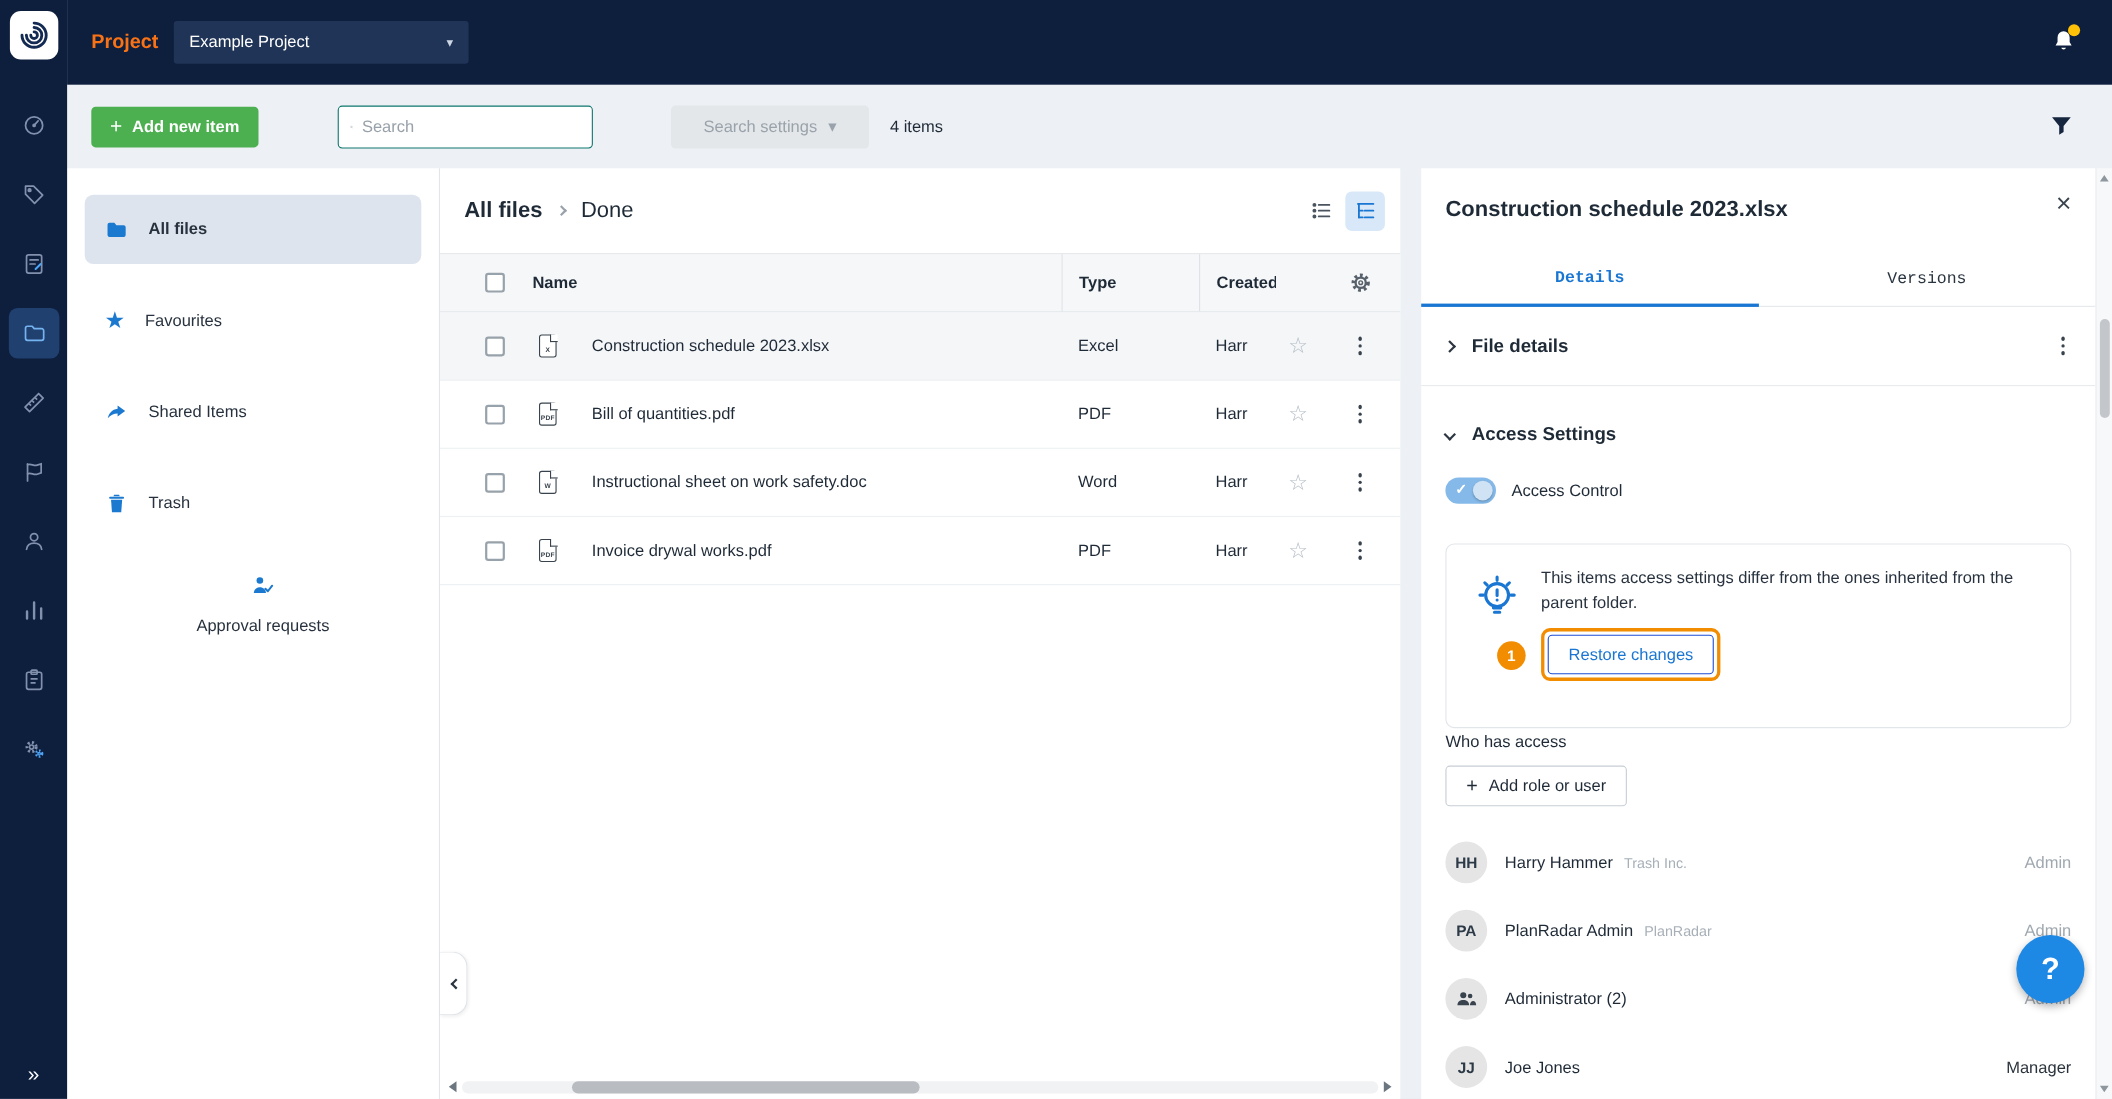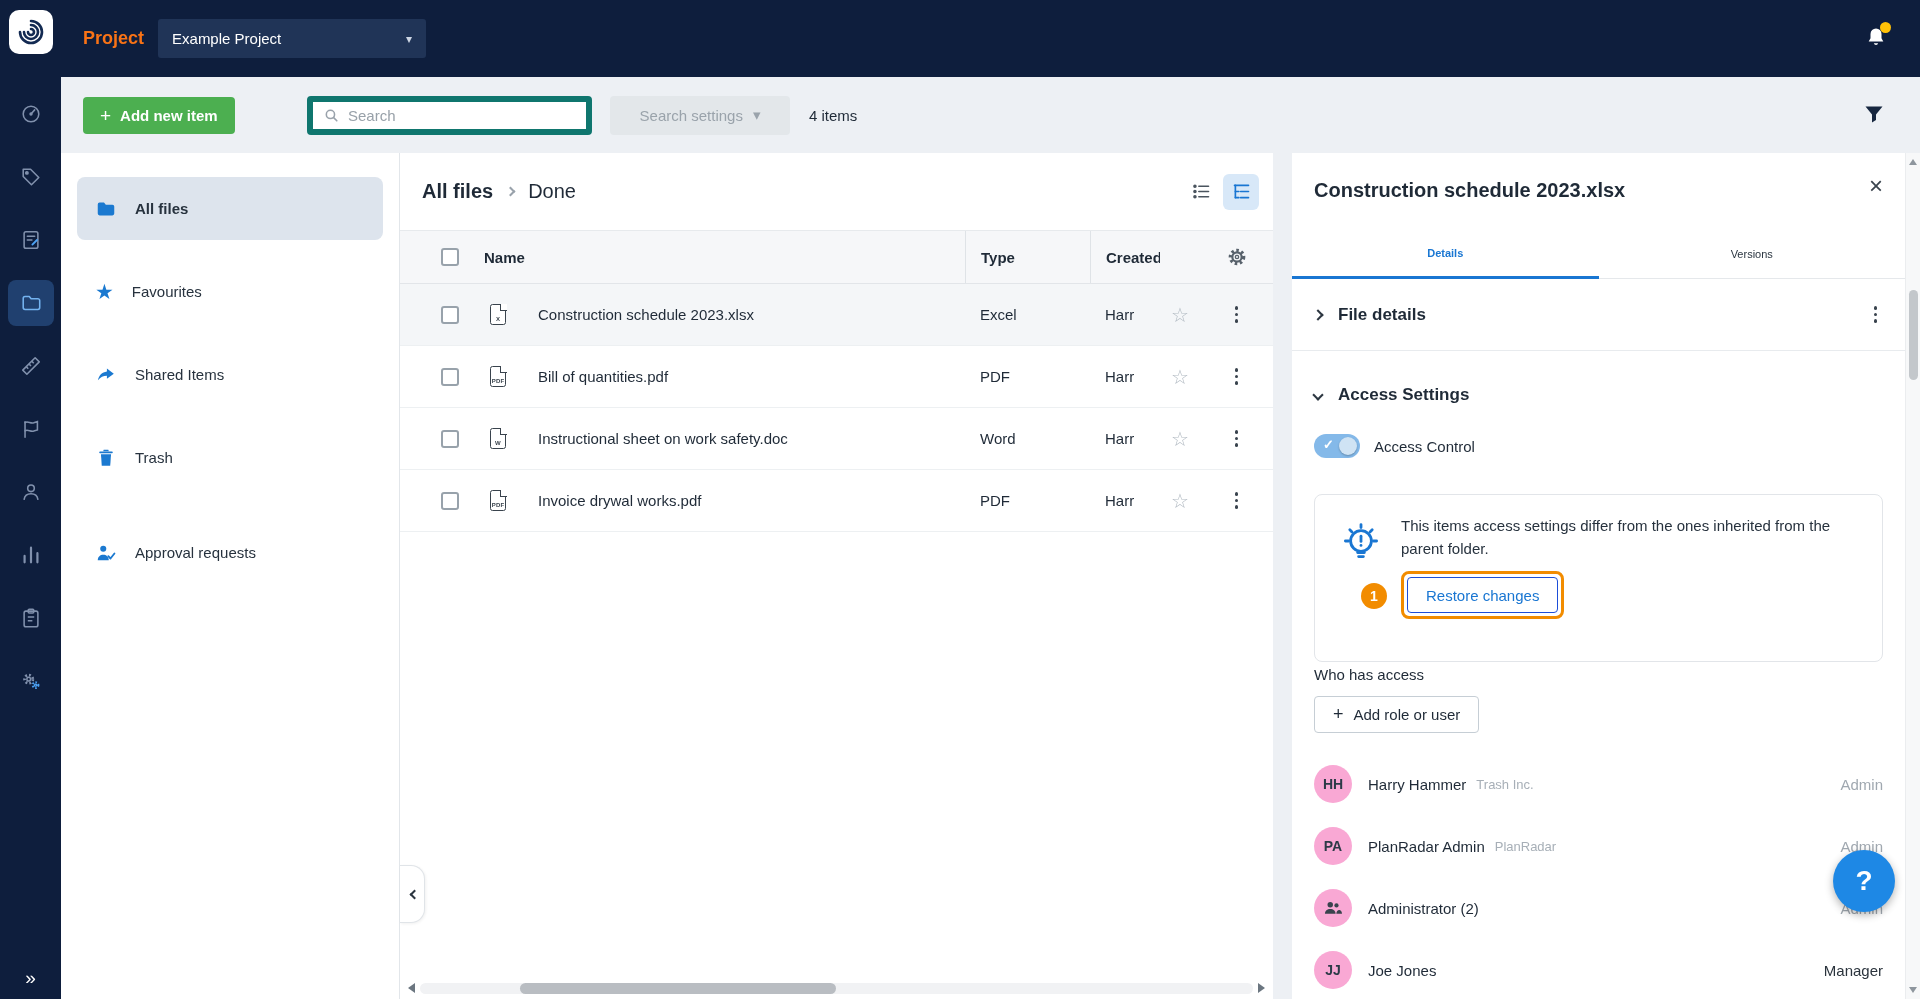--- a/index.html
+++ b/index.html
@@ -19,21 +19,21 @@
   .project-label { color:#f97316; font-weight:700; font-size:18px; }
   .project-select { height:39px; width:268px; background:#203457; border:none; border-radius:3px; color:#fff; font-size:15px; display:flex; align-items:center; padding:0 14px; cursor:pointer; font-family:inherit; }
   .project-select .caret { margin-left:auto; font-size:12px; color:#cdd6e4; }
   .bell-wrap { margin-left:auto; position:relative; background:none; border:none; cursor:pointer; }
   .bell-dot { position:absolute; top:-2px; right:-3px; width:11px; height:11px; border-radius:50%; background:#ffc107; }
 
   
   .toolbar { position:absolute; left:61px; top:77px; right:0; height:76px; display:flex; align-items:center; padding-left:22px; }
   .btn-add { height:37px; background:#4caf50; color:#fff; border:none; border-radius:4px; font-size:15px; font-weight:700; display:flex; align-items:center; gap:9px; padding:0 17px; cursor:pointer; font-family:inherit; }
   .btn-add .plus { font-size:19px; font-weight:400; line-height:1; }
-  .searchbox { position:absolute; left:246px; width:285px; height:39px; background:#fff; border:6px solid #0f766e; border-radius:4px; display:flex; align-items:center; padding:0 10px; gap:8px; }
+  .searchbox { position:absolute; left:246px; width:232px; height:39px; background:#fff; border:1px solid #0f766e; border-radius:4px; display:flex; align-items:center; padding:0 10px; gap:8px; }
   .searchbox input { border:none; outline:none; flex:1; font-size:15px; font-family:inherit; color:#333; background:transparent; }
   .searchbox input::placeholder { color:#98a1a9; }
   .search-settings { position:absolute; left:549px; width:180px; height:39px; background:#e3e7ea; border:none; border-radius:4px; color:#9aa3ab; font-size:15px; display:flex; align-items:center; justify-content:center; gap:10px; cursor:pointer; font-family:inherit; }
   .items-count { position:absolute; left:748px; color:#1f2a37; }
   .filter-btn { position:absolute; right:34px; background:none; border:none; cursor:pointer; }
 
   
   .folders { position:absolute; left:61px; top:153px; width:339px; bottom:0; background:#fff; border-right:1px solid #e2e6ea; padding:24px 16px 0; }
   .folder-item { height:63px; display:flex; align-items:center; gap:18px; padding-left:18px; border-radius:8px; margin-bottom:20px; cursor:pointer; }
   .folder-item.active { background:#dde4ed; }
@@ -87,21 +87,21 @@
   .hs-thumb { position:absolute; left:12%; width:38%; top:0; bottom:0; background:#b9bdc2; border-radius:6px; cursor:grab; }
 
   .collapse-tab { position:absolute; left:400px; top:865px; width:25px; height:58px; background:#fff; border:1px solid #e0e4e8; border-left:none; border-radius:0 14px 14px 0; z-index:6; display:flex; align-items:center; justify-content:center; color:#2c3640; cursor:pointer; box-shadow:1px 1px 3px rgba(0,0,0,.06); }
 
   
   .details { position:absolute; left:1292px; top:153px; width:613px; bottom:0; background:#fff; }
   .d-head { padding:22px 22px 0; display:flex; align-items:flex-start; }
   .d-title { font-size:20px; font-weight:700; line-height:30px; }
   .d-close { margin-left:auto; background:none; border:none; font-size:24px; color:#3a444e; cursor:pointer; line-height:22px; }
   .tabs { margin-top:24px; height:50px; display:flex; border-bottom:1px solid #e5e8eb; }
-  .tab { flex:1; display:flex; align-items:center; justify-content:center; font-size:11px; color:#2a3540; background:none; border:none; cursor:pointer; font-family:Liberation Sans, sans-serif; }
+  .tab { flex:1; display:flex; align-items:center; justify-content:center; font-size:15px; color:#2a3540; background:none; border:none; cursor:pointer; font-family:Liberation Mono, monospace; }
   .tab.active { color:#1976d2; font-weight:700; border-bottom:3px solid #1976d2; margin-bottom:-1px; }
   .fd-row { height:72px; display:flex; align-items:center; padding:0 22px; border-bottom:1px solid #e8ebee; gap:16px; cursor:pointer; }
   .fd-row .ttl, .as-row .ttl { font-size:17px; font-weight:700; }
   .fd-row .chev, .as-row .chev { color:#2c3640; }
   .fd-row .dots { margin-left:auto; }
   .as-row { margin-top:14px; height:60px; display:flex; align-items:center; padding:0 22px; gap:16px; cursor:pointer; }
   .toggle-row { height:42px; display:flex; align-items:center; padding:0 22px; gap:14px; }
   .toggle { width:46px; height:24px; border-radius:12px; background:#84b9e9; position:relative; display:inline-block; cursor:pointer; flex:none; }
   .toggle .tick { position:absolute; left:9px; top:3px; color:#fff; font-size:13px; font-weight:700; }
   .toggle .knob { position:absolute; right:3px; top:3px; width:18px; height:18px; border-radius:50%; background:#cfe3f4; box-shadow:0 1px 2px rgba(0,0,0,.25); }
@@ -111,21 +111,21 @@
   .notice-text { position:absolute; left:86px; top:20px; width:452px; line-height:1.5; color:#27323e; }
   .badge { position:absolute; left:46px; top:88px; width:26px; height:26px; border-radius:50%; background:#f28c00; color:#fff; font-size:14px; font-weight:700; display:flex; align-items:center; justify-content:center; }
   .restore-wrap { position:absolute; left:86px; top:76px; border:3px solid #f28c00; border-radius:8px; padding:3px; }
   .restore-btn { height:36px; background:#fff; border:1px solid #1d4ed8; border-radius:4px; color:#1976d2; font-size:15px; padding:0 18px; cursor:pointer; font-family:inherit; }
 
   .who { margin:4px 22px 0; font-weight:400; }
   .add-role { margin:13px 22px 0; height:37px; display:inline-flex; align-items:center; gap:10px; background:#fff; border:1px solid #c6ced5; border-radius:4px; padding:0 18px; font-size:15px; color:#1f2a37; cursor:pointer; font-family:inherit; }
   .add-role .plus { font-size:18px; }
   .users { margin-top:20px; }
   .user-row { height:62px; display:flex; align-items:center; padding:0 22px; cursor:pointer; }
-  .avatar { width:38px; height:38px; border-radius:50%; background:#f9a8d4; color:#2c3a47; font-size:14px; font-weight:700; display:flex; align-items:center; justify-content:center; margin-right:16px; flex:none; }
+  .avatar { width:38px; height:38px; border-radius:50%; background:#e5e5e5; color:#2c3a47; font-size:14px; font-weight:700; display:flex; align-items:center; justify-content:center; margin-right:16px; flex:none; }
   .u-name { color:#1f2a37; }
   .u-org { color:#a7afb7; font-size:13px; margin-left:10px; }
   .u-role { margin-left:auto; color:#a0a8b0; }
   .u-role.dark { color:#2b343d; }
 
   .help-btn { position:absolute; left:1833px; top:850px; width:62px; height:62px; border-radius:50%; background:#1e88e5; color:#fff; font-size:28px; font-weight:700; border:none; cursor:pointer; z-index:8; box-shadow:0 3px 8px rgba(0,0,0,.3); }
 
   .vscroll { position:absolute; left:1905px; top:153px; width:15px; bottom:0; background:#f7f8f9; border-left:1px solid #ebedef; }
   .vs-thumb { position:absolute; top:137px; left:3px; width:9px; height:90px; background:#c3c7cb; border-radius:5px; cursor:grab; }
   .vs-arrow { position:absolute; left:3px; }
@@ -269,21 +269,21 @@
       <span class="lbl">Shared Items</span>
     </div>
     <div class="folder-item spaced" style="margin-top:12px;">
       <svg width="22" height="22" viewBox="0 0 24 24" fill="#1b79d0">
           <path d="M6.5 8h11l-.9 12.5H7.4z"></path>
           <rect x="4.6" y="5" width="14.8" height="1.9" rx=".9"></rect>
           <path d="M9.5 3h5l.6 1.6H8.9z"></path>
         </svg>
       <span class="lbl">Trash</span>
     </div>
-    <div class="folder-item" style="margin-top:12px;">
+    <div class="folder-item" style="margin-top:12px;flex-direction:column;">
       <svg width="22" height="22" viewBox="0 0 24 24">
           <circle cx="9" cy="7.3" r="3.3" fill="#1b79d0"></circle>
           <path d="M3 19.8c0-3.6 2.7-5.8 6-5.8s6 2.2 6 5.8z" fill="#1b79d0"></path>
           <path d="M14.5 15.5l2.4 2.5 4.3-5.5" fill="none" stroke="#1b79d0" stroke-width="2" stroke-linecap="round" stroke-linejoin="round"></path>
         </svg>
       <span class="lbl">Approval requests</span>
     </div>
   </nav>
 
   <main class="files">

